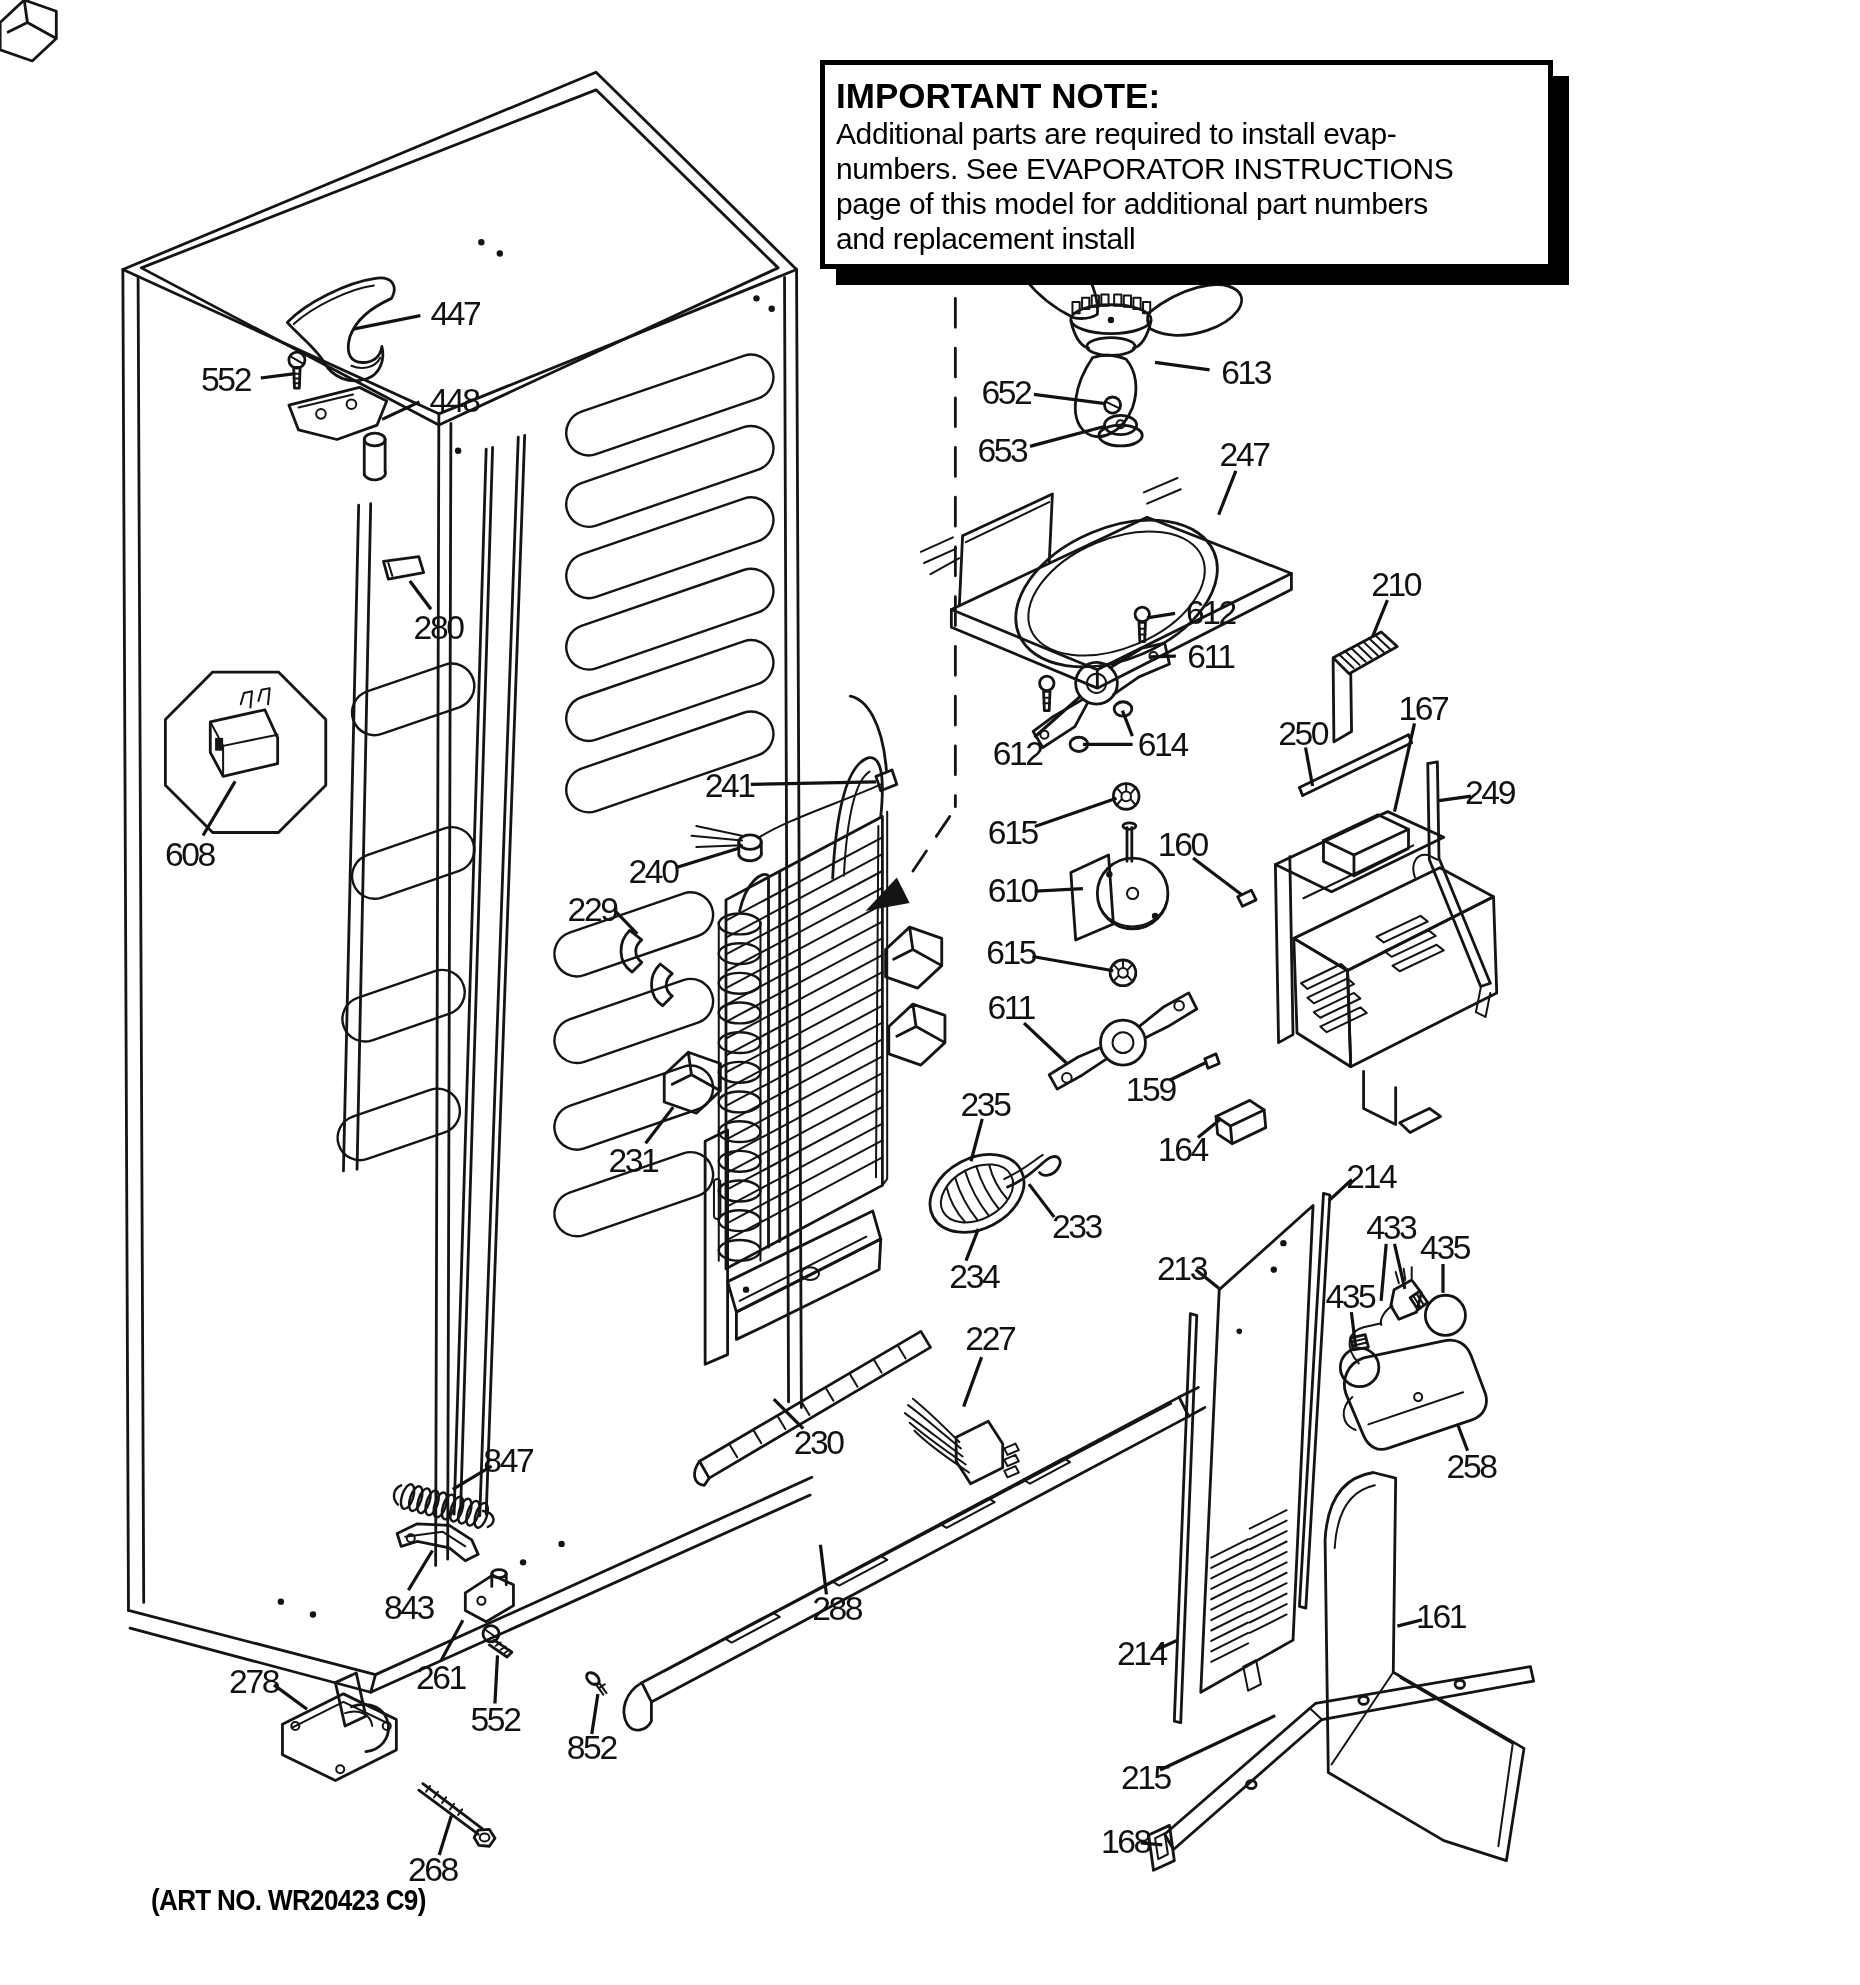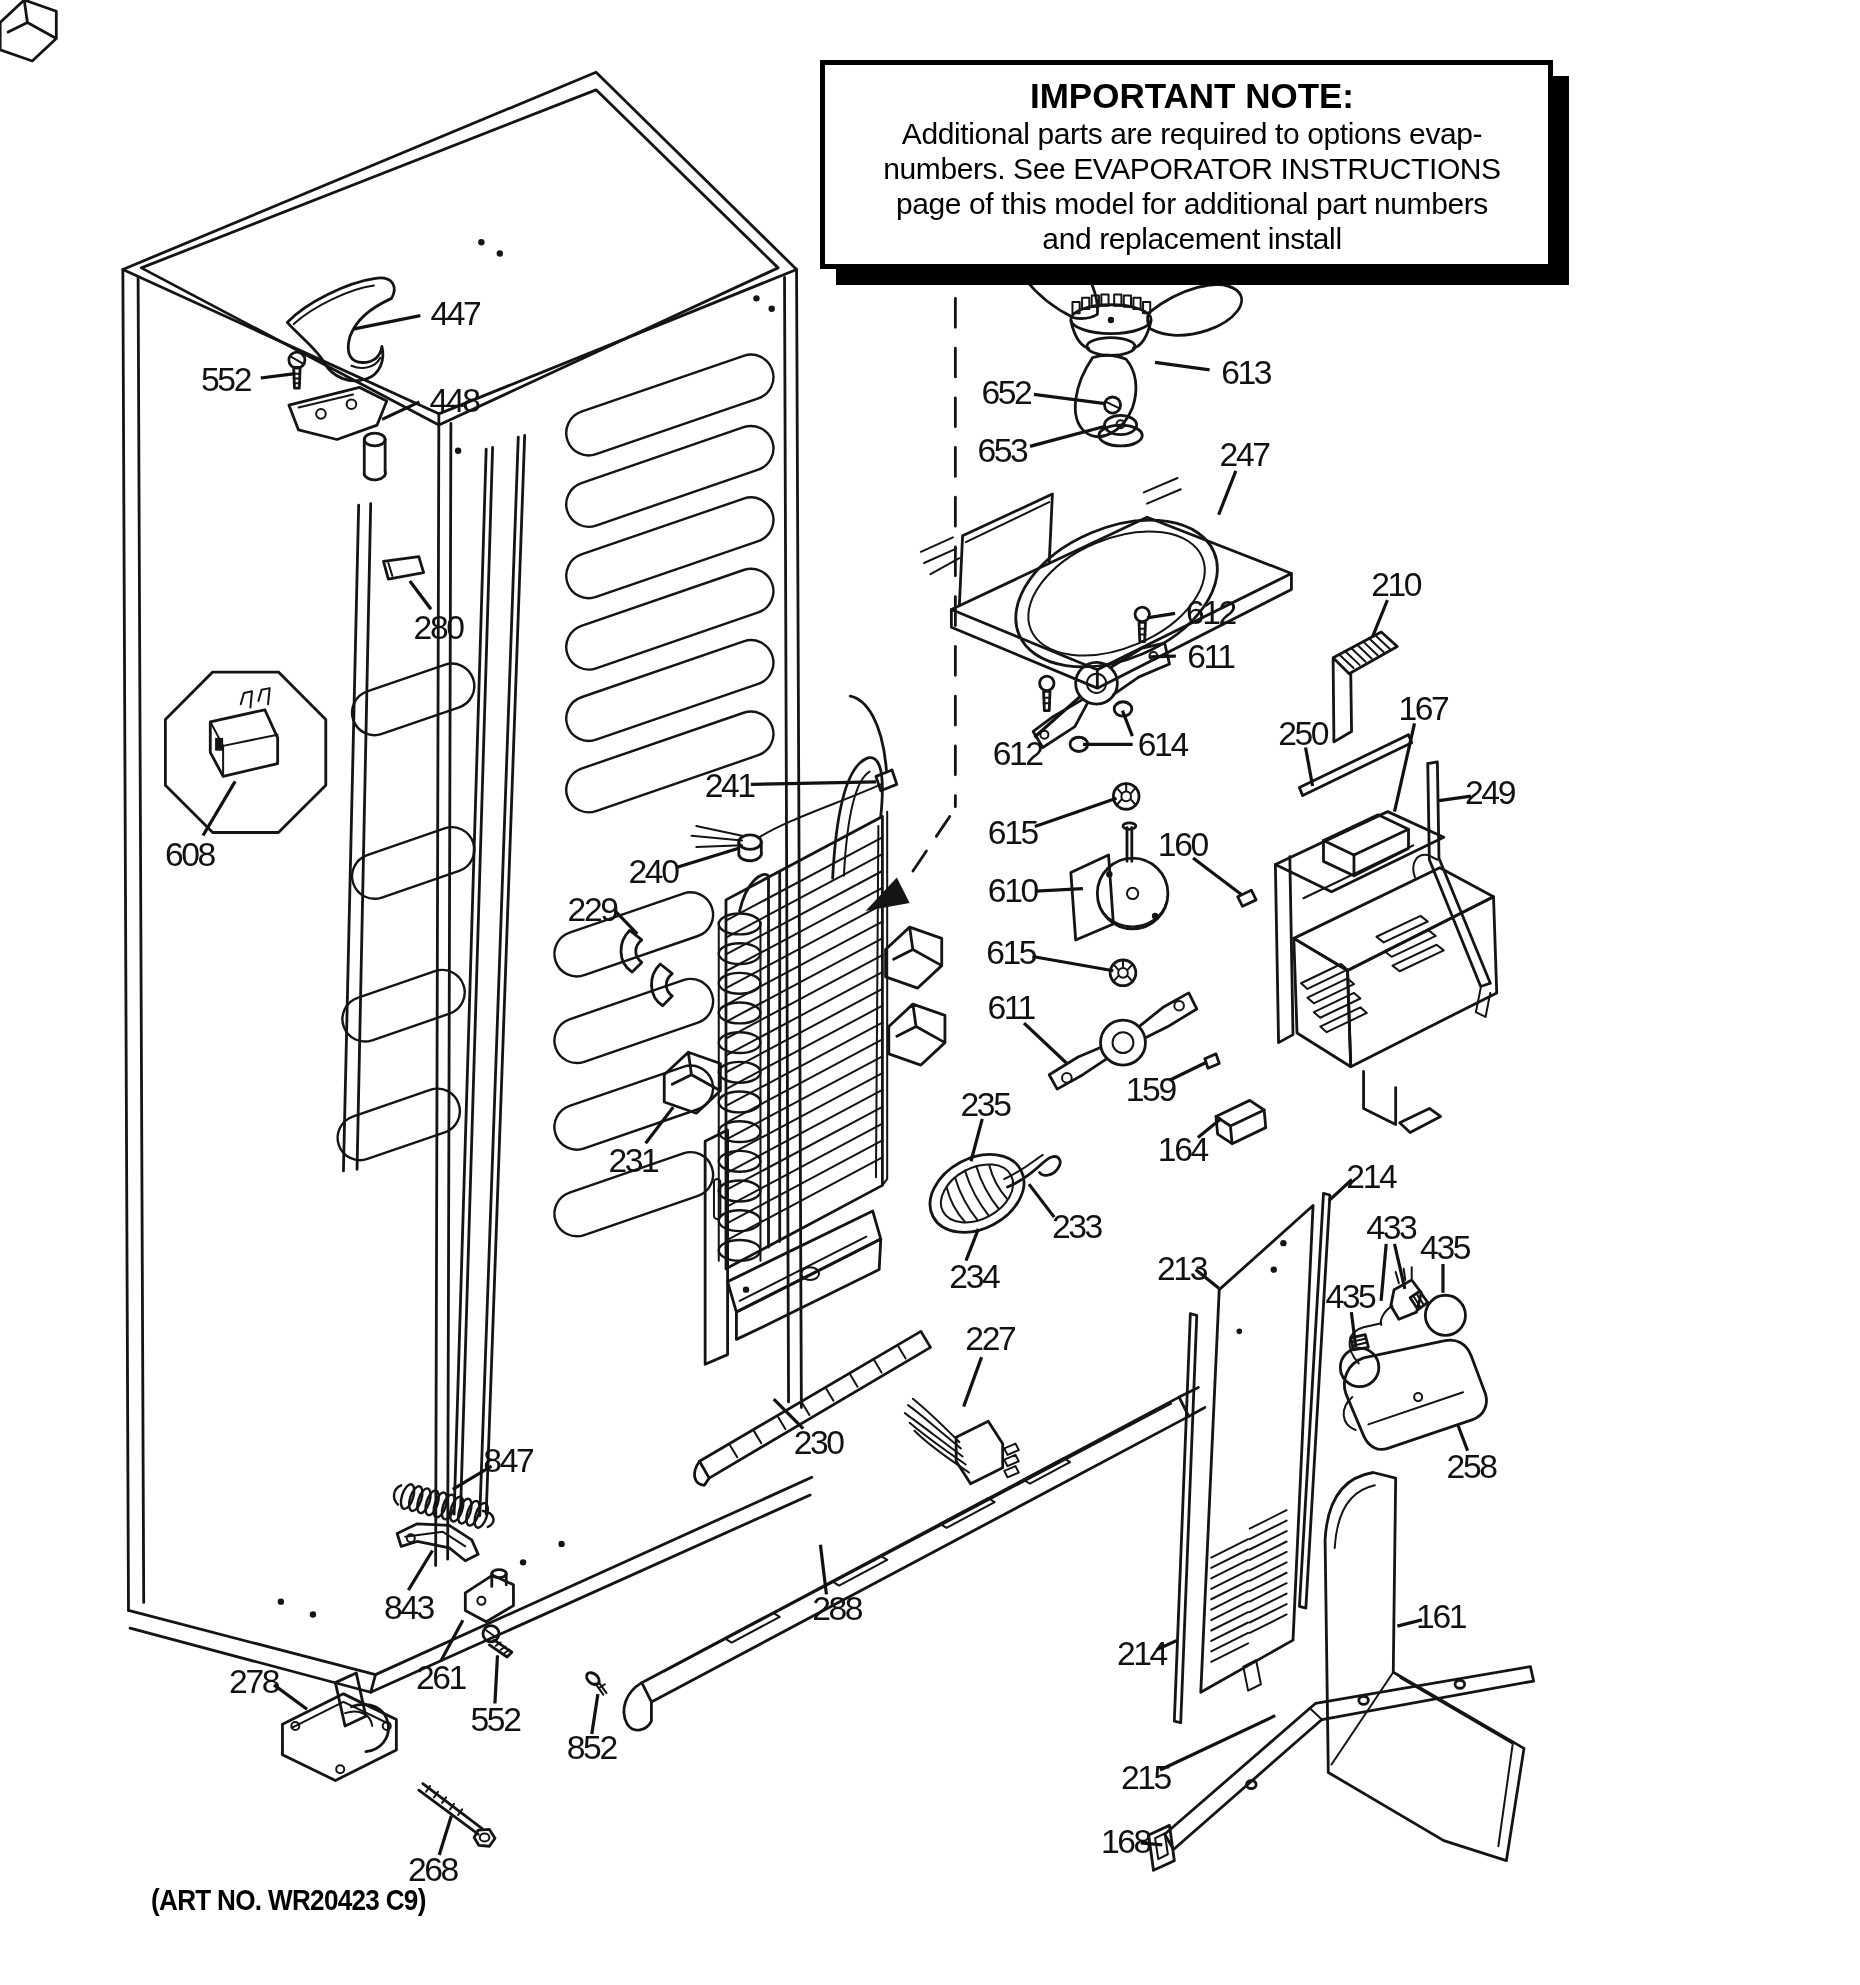--- a/index.html
+++ b/index.html
@@ -4,21 +4,21 @@
 <style>
   html,body{margin:0;padding:0;background:#fff;}
   #page{position:relative;width:1861px;height:1985px;background:#fff;overflow:hidden;
         font-family:"Liberation Sans",sans-serif;color:#000;}
   #art-svg{position:absolute;left:0;top:0;}
   .plbl{font:42px "Liberation Sans",sans-serif;letter-spacing:-3px;fill:#111;
         text-anchor:middle;dominant-baseline:central;}
   .cline{stroke:#111;stroke-width:4;stroke-linecap:square;}
   #notebox{position:absolute;left:820px;top:60px;width:733px;height:209px;background:#fff;
            border:5.6px solid #000;box-shadow:16px 16px 0 0 #000;box-sizing:border-box;
-           text-align:center;padding-left:11px;}
+           text-align:left;padding-left:11px;}
   #notebox .nb-title{font-size:35px;font-weight:bold;line-height:40px;margin-top:11.2px;}
   #notebox .nb-line{font-size:30px;line-height:35px;letter-spacing:-0.4px;}
   #artno{position:absolute;left:151px;top:1883px;font-size:30px;font-weight:bold;
          letter-spacing:-0.8px;transform:scaleX(0.87);transform-origin:left top;white-space:nowrap;}
 </style>
 </head>
 <body>
 
 <div id="page">
 
@@ -627,21 +627,21 @@
         <text x="1423" y="2062" class="plbl">214</text>
         <line x1="1448" y1="2206" x2="1588" y2="2140" class="cline"></line>
         <text x="1428" y="2216" class="plbl">215</text>
         <line x1="1424" y1="2298" x2="1447" y2="2300" class="cline"></line>
         <text x="1403" y="2296" class="plbl">168</text>
       </g>
 </svg>
 
 <div id="notebox">
   <div class="nb-title">IMPORTANT NOTE:</div>
-  <div class="nb-line">Additional parts are required to options evap-</div>
+  <div class="nb-line">Additional parts are required to install evap-</div>
   <div class="nb-line">numbers.  See EVAPORATOR INSTRUCTIONS</div>
   <div class="nb-line">page of this model for additional part numbers</div>
   <div class="nb-line">and replacement install</div>
 </div>
 
 <div id="artno">(ART NO. WR20423 C9)</div>
 
 </div>
 
 

